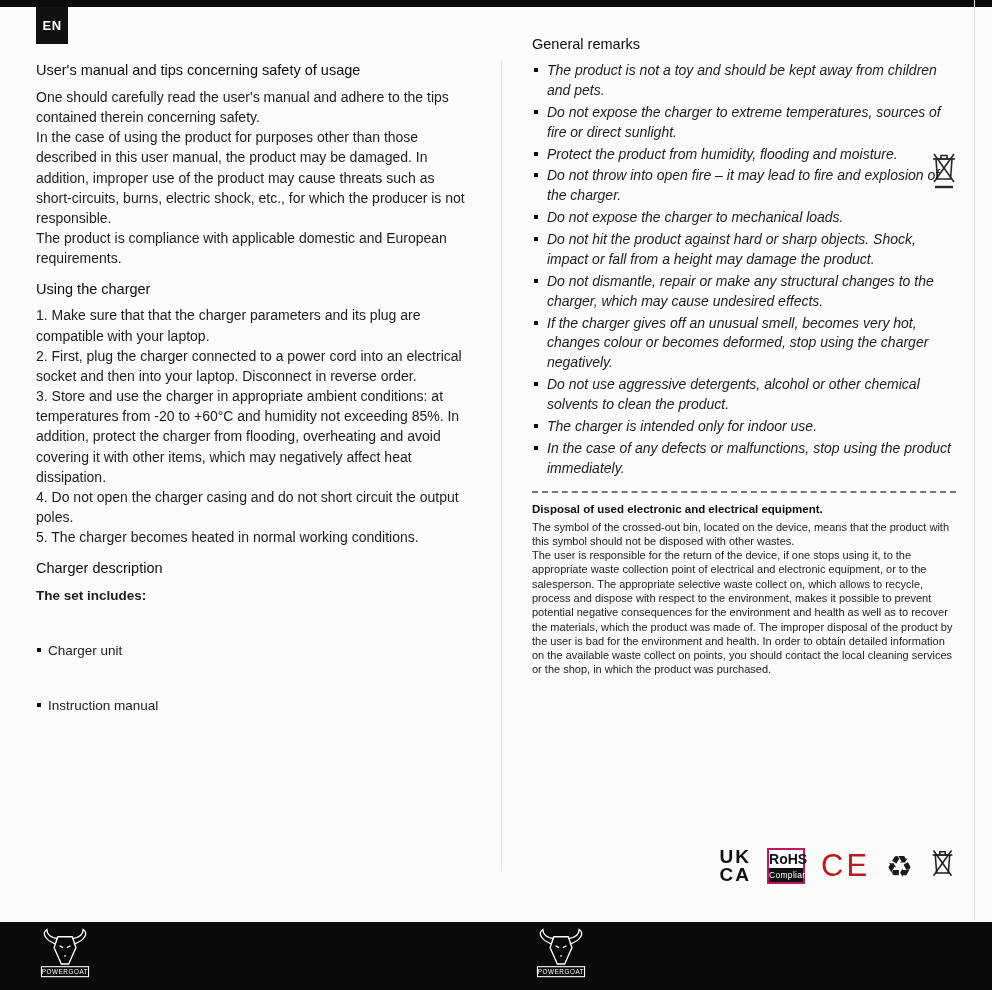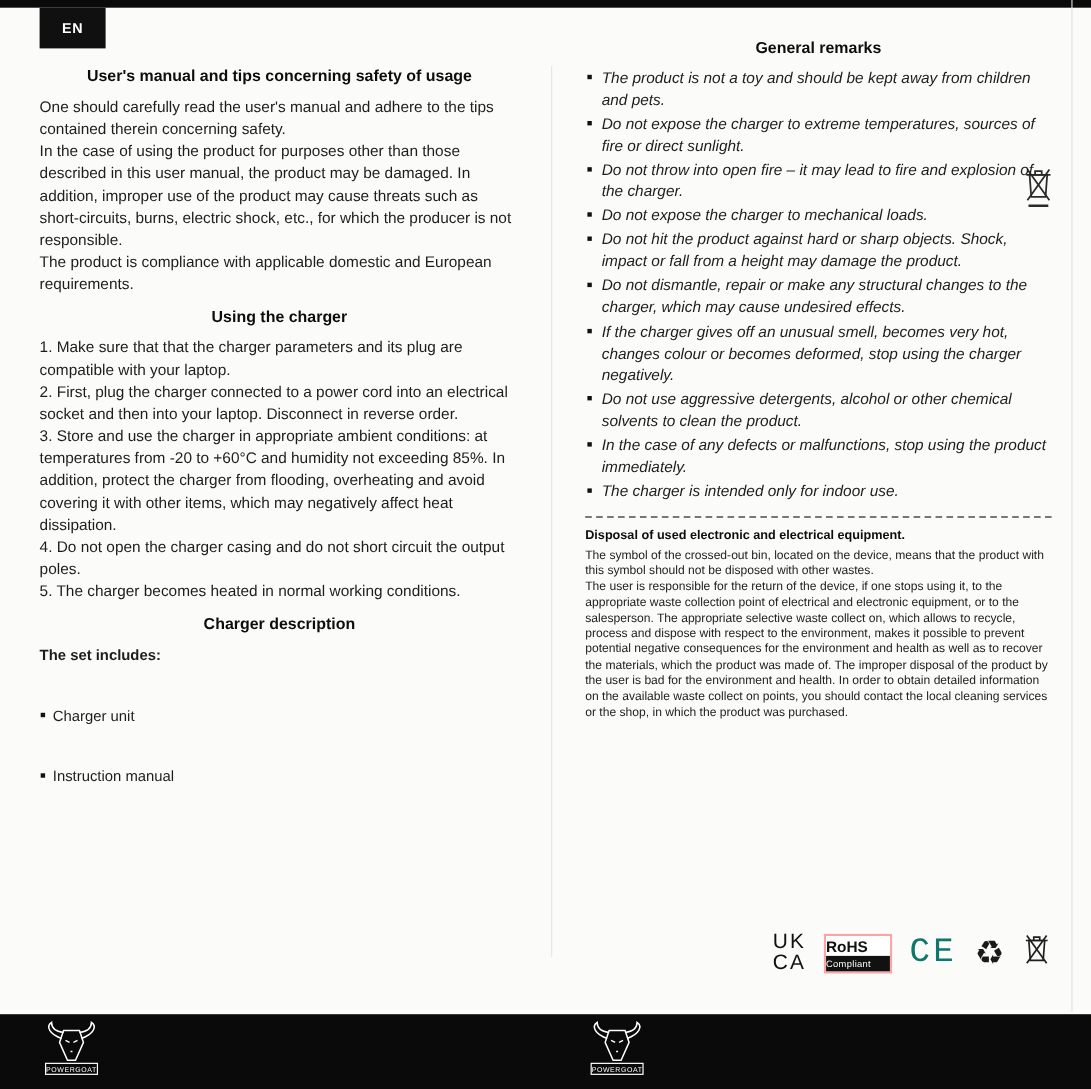--- a/index.html
+++ b/index.html
@@ -1,30 +1,30 @@
 <!DOCTYPE html>
 <html><head>
 <meta charset="utf-8">
 <style>
   * { margin:0; padding:0; box-sizing:border-box; }
   html,body { width:992px; height:990px; }
   body { font-family:"Liberation Sans", sans-serif; background:#e9e9e7; }
   .page { position:relative; width:992px; height:990px; background:#fbfbfa; overflow:hidden; color:#1d1d1d; }
 
   .topbar { position:absolute; top:0; left:0; width:100%; height:7px; background:#0a0a0a; }
-  .lang-badge { position:absolute; top:7px; left:36px; width:60px; height:37px; background:#101010;
+  .lang-badge { position:absolute; top:7px; left:36px; width:32px; height:37px; background:#101010;
     color:#fff; display:flex; align-items:center; justify-content:center; font-weight:bold; font-size:13px; letter-spacing:.5px; }
 
   .divider-v { position:absolute; left:501px; top:60px; height:810px; width:1px; background:#e6e6e3; }
   .scan-edge { position:absolute; right:17px; top:0; height:920px; width:1px; background:#e2e2df; }
 
   .col-left  { position:absolute; left:36px;  top:62px; width:436px; }
   .col-right { position:absolute; left:532px; top:36px; width:424px; }
 
-  .h { font-size:14.5px; font-weight:700; color:#0d0d0d;text-align:center; }
+  .h { font-size:14.5px; font-weight:400; color:#0d0d0d; }
   .col-left .h  { margin-bottom:9px; }
   .h.mt { margin-top:13px; }
 
   .body-text { font-size:14px; line-height:1.44; white-space:pre-line; color:#1d1d1d; }
   .step { font-size:14px; line-height:1.44; }
 
   .remarks-list { margin-top:9px; }
   .remark { position:relative; padding-left:15px; margin-bottom:2px; font-size:14px; line-height:1.42;font-style:italic; }
   .remark::before { content:""; position:absolute; left:2px; top:7px; width:4px; height:4px; background:#111; }
 
@@ -35,25 +35,25 @@
 
   .diagram-wrap { margin-top:6px; }
 
   .set-includes { margin-top:12px; font-size:13.5px; display:flex; align-items:baseline; gap:8px;flex-direction:column; }
   .set-includes .lbl { font-weight:700; }
   .inc-item { position:relative; padding-left:12px;margin-top:32px; }
   .inc-item::before { content:""; position:absolute; left:1px; top:5px; width:4px; height:4px; background:#111; }
 
   
   .marks-row { position:absolute; top:845px; right:36px; display:flex; align-items:center; gap:16px; }
-  .ukca { font-weight:400; font-size:19px; line-height:.95; letter-spacing:2px; color:#111; }
-  .rohs-box { border:2px solid #fca5a5; width:62px; text-align:left; }
+  .ukca { font-weight:700; font-size:19px; line-height:.95; letter-spacing:2px; color:#111; }
+  .rohs-box { border:2px solid #be185d; width:38px; text-align:right; }
   .rohs-top { font-weight:700; font-size:14px; padding:1px 0; color:#111; background:#fff; }
   .rohs-bottom { background:#111; color:#fff; font-size:8.5px; padding:2px 0; letter-spacing:.3px; }
-  .ce-mark { font-family:Liberation Mono, monospace; font-size:31px; letter-spacing:3px; color:#0f766e; }
+  .ce-mark { font-family:Liberation Sans, sans-serif; font-size:31px; letter-spacing:3px; color:#b91c1c; }
   .recycle { font-family:"DejaVu Sans", sans-serif; font-size:30px; color:#1a1a1a; }
 
   .weee-margin { position:absolute; left:929px; top:148px; }
 
   
   .footer { position:absolute; left:0; top:922px; width:100%; height:68px; background:#0a0a0a; }
   .goat-logo { position:absolute; top:3px; }
   .goat-logo.g1 { left:36px; }
   .goat-logo.g2 { left:532px; }
 </style>
@@ -104,28 +104,29 @@
       <span class="inc-item">Instruction manual</span>
     </div>
   </div>
 
   <div class="col-right">
     <div class="h">General remarks</div>
 
     <div class="remarks-list">
       <div class="remark">The product is not a toy and should be kept away from children and pets.</div>
       <div class="remark">Do not expose the charger to extreme temperatures, sources of fire or direct sunlight.</div>
+      <div class="remark">Protect the product from humidity, flooding and moisture.</div>
       <div class="remark">Do not throw into open fire – it may lead to fire and explosion of the charger.</div>
       <div class="remark">Do not expose the charger to mechanical loads.</div>
       <div class="remark">Do not hit the product against hard or sharp objects. Shock, impact or fall from a height may damage the product.</div>
       <div class="remark">Do not dismantle, repair or make any structural changes to the charger, which may cause undesired effects.</div>
       <div class="remark">If the charger gives off an unusual smell, becomes very hot, changes colour or becomes deformed, stop using the charger negatively.</div>
       <div class="remark">Do not use aggressive detergents, alcohol or other chemical solvents to clean the product.</div>
+      <div class="remark">The charger is intended only for indoor use.</div>
       <div class="remark">In the case of any defects or malfunctions, stop using the product immediately.</div>
-      <div class="remark">The charger is intended only for indoor use.</div>
     </div>
 
     <div class="dash-divider"></div>
 
     <div class="disposal-h">Disposal of used electronic and electrical equipment.</div>
     <div class="disposal-body">The symbol of the crossed-out bin, located on the device, means that the product with this symbol should not be disposed with other wastes.
 The user is responsible for the return of the device, if one stops using it, to the appropriate waste collection point of electrical and electronic equipment, or to the salesperson. The appropriate selective waste collect on, which allows to recycle, process and dispose with respect to the environment, makes it possible to prevent potential negative consequences for the environment and health as well as to recover the materials, which the product was made of. The improper disposal of the product by the user is bad for the environment and health. In order to obtain detailed information on the available waste collect on points, you should contact the local cleaning services or the shop, in which the product was purchased.</div>
   </div>
 
   <div class="marks-row">

